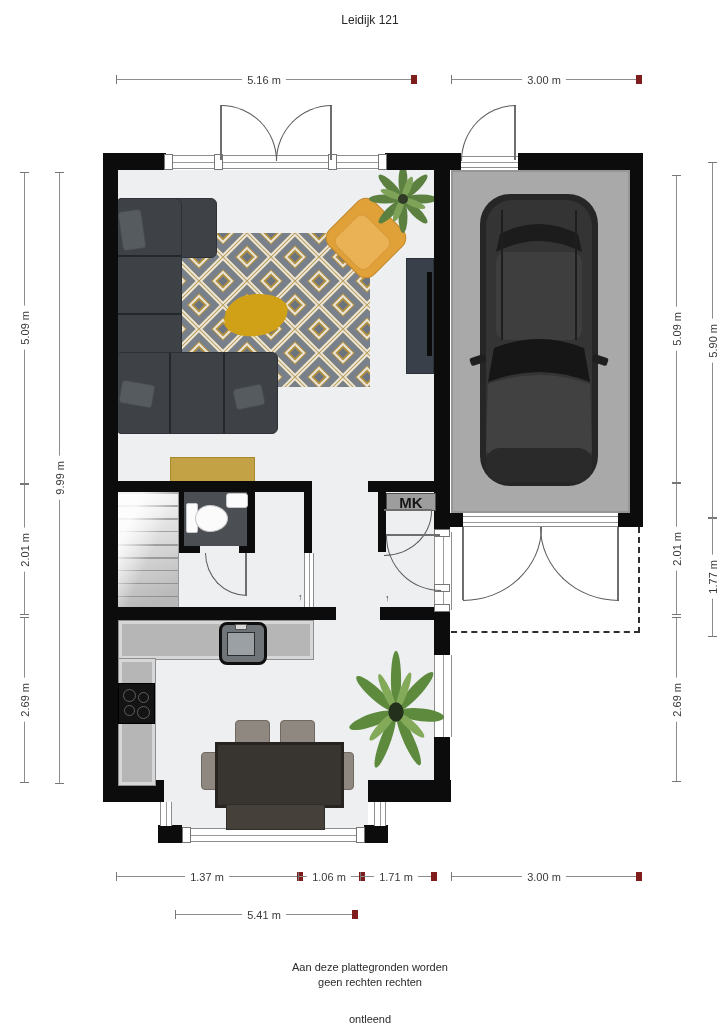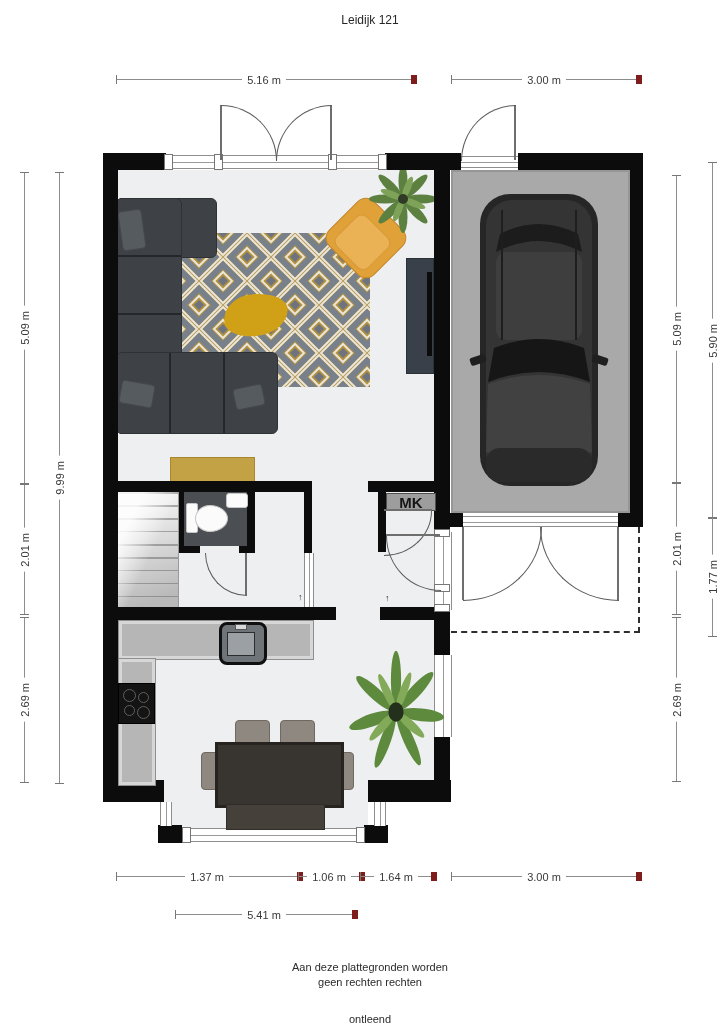--- a/index.html
+++ b/index.html
@@ -262,21 +262,21 @@
       <span class="lab">3.00 m</span>
     </div>
 
   <div class="dim-h" style="left:108px;top:872px;width:180px">
       <span class="lab">1.37 m</span>
     </div>
   <div class="dim-h" style="left:290px;top:872px;width:60px">
       <span class="lab">1.06 m</span>
     </div>
   <div class="dim-h" style="left:352px;top:872px;width:70px">
-      <span class="lab">1.64 m</span>
+      <span class="lab">1.71 m</span>
     </div>
   <div class="dim-h" style="left:443px;top:872px;width:184px">
       <span class="lab">3.00 m</span>
     </div>
   <div class="dim-h" style="left:167px;top:910px;width:176px">
       <span class="lab">5.41 m</span>
     </div>
 
   <div class="dim-v" style="left:12px;top:172px;height:310px">
       <span class="lab">5.09 m</span>

